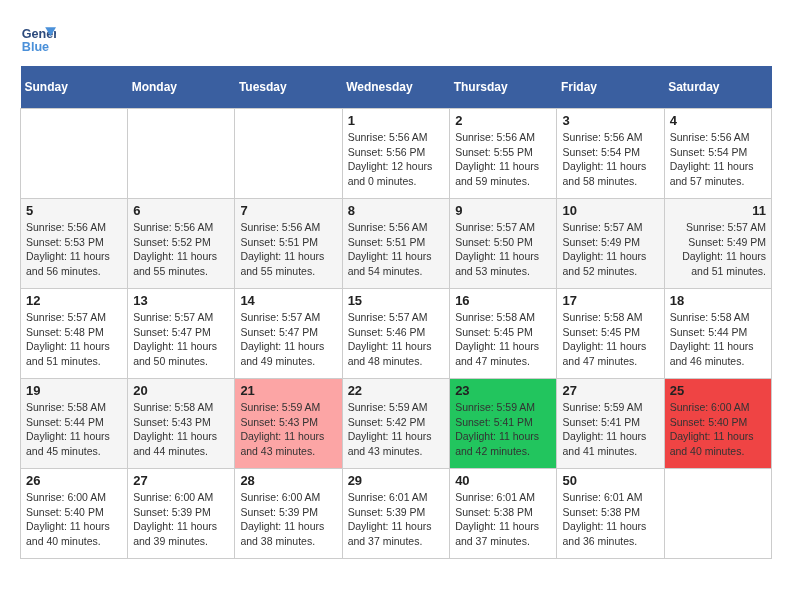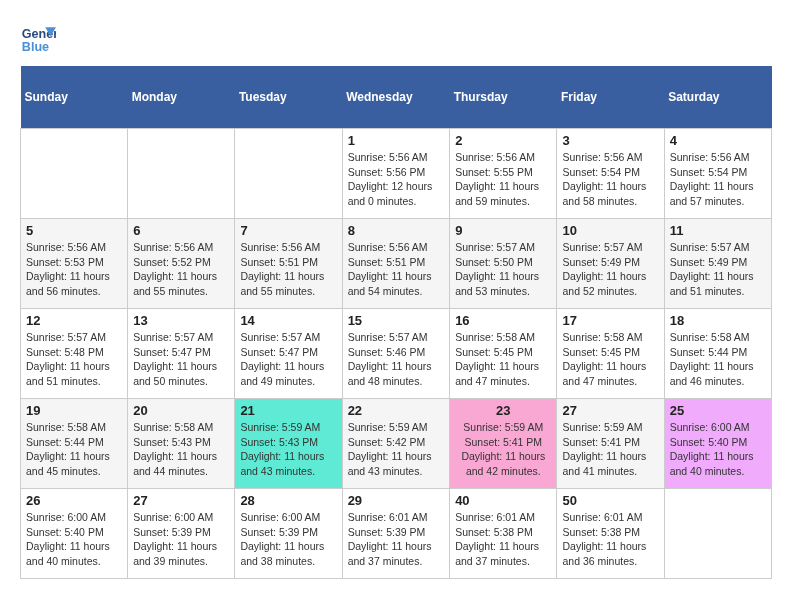--- a/index.html
+++ b/index.html
@@ -39,21 +39,21 @@
       color: #444;
     }
     .calendar {
       width: 100%;
       border-collapse: collapse;
       font-size: 11px;
     }
     .calendar th {
       background: #3a5fa0;
       color: #fff;
-      padding: 24px 4px;
+      padding: 14px 4px;
       text-align: left;
       font-size: 12px;
       font-weight: bold;
       margin-left: 20px;
     }
     .calendar td {
       border: 1px solid #ccc;
       vertical-align: top;
       padding: 4px 5px;
       width: 108px;
@@ -152,21 +152,21 @@
           <div class="day-info">Sunrise: 5:56 AM<br>Sunset: 5:51 PM<br>Daylight: 11 hours<br>and 54 minutes.</div>
         </td>
         <td style="background: rgb(245, 245, 245);">
           <span class="day-num">9</span>
           <div class="day-info">Sunrise: 5:57 AM<br>Sunset: 5:50 PM<br>Daylight: 11 hours<br>and 53 minutes.</div>
         </td>
         <td style="background: rgb(245, 245, 245);">
           <span class="day-num">10</span>
           <div class="day-info">Sunrise: 5:57 AM<br>Sunset: 5:49 PM<br>Daylight: 11 hours<br>and 52 minutes.</div>
         </td>
-        <td style="background: rgb(245, 245, 245);">
+        <td style="background: rgb(245, 245, 245); text-align: right;">
           <span class="day-num">11</span>
           <div class="day-info">Sunrise: 5:57 AM<br>Sunset: 5:49 PM<br>Daylight: 11 hours<br>and 51 minutes.</div>
         </td>
       </tr>
       <tr>
         <td>
           <span class="day-num">12</span>
           <div class="day-info">Sunrise: 5:57 AM<br>Sunset: 5:48 PM<br>Daylight: 11 hours<br>and 51 minutes.</div>
         </td>
         <td>
@@ -196,37 +196,37 @@
       </tr>
       <tr style="background: rgb(245, 245, 245); padding-left: 26px;">
         <td style="background: rgb(245, 245, 245);">
           <span class="day-num">19</span>
           <div class="day-info">Sunrise: 5:58 AM<br>Sunset: 5:44 PM<br>Daylight: 11 hours<br>and 45 minutes.</div>
         </td>
         <td style="background: rgb(245, 245, 245);">
           <span class="day-num">20</span>
           <div class="day-info">Sunrise: 5:58 AM<br>Sunset: 5:43 PM<br>Daylight: 11 hours<br>and 44 minutes.</div>
         </td>
-        <td style="background: #5eead4;">
+        <td style="background: #fca5a5;">
           <span class="day-num">21</span>
           <div class="day-info">Sunrise: 5:59 AM<br>Sunset: 5:43 PM<br>Daylight: 11 hours<br>and 43 minutes.</div>
         </td>
         <td style="background: rgb(245, 245, 245);">
           <span class="day-num">22</span>
           <div class="day-info">Sunrise: 5:59 AM<br>Sunset: 5:42 PM<br>Daylight: 11 hours<br>and 43 minutes.</div>
         </td>
-        <td style="background: #f9a8d4; text-align: center;">
+        <td style="background: #22c55e;">
           <span class="day-num">23</span>
           <div class="day-info">Sunrise: 5:59 AM<br>Sunset: 5:41 PM<br>Daylight: 11 hours<br>and 42 minutes.</div>
         </td>
         <td style="background: rgb(245, 245, 245);">
           <span class="day-num">27</span>
           <div class="day-info">Sunrise: 5:59 AM<br>Sunset: 5:41 PM<br>Daylight: 11 hours<br>and 41 minutes.</div>
         </td>
-        <td style="background: #f0abfc;">
+        <td style="background: #ef4444;">
           <span class="day-num">25</span>
           <div class="day-info">Sunrise: 6:00 AM<br>Sunset: 5:40 PM<br>Daylight: 11 hours<br>and 40 minutes.</div>
         </td>
       </tr>
       <tr>
         <td>
           <span class="day-num">26</span>
           <div class="day-info">Sunrise: 6:00 AM<br>Sunset: 5:40 PM<br>Daylight: 11 hours<br>and 40 minutes.</div>
         </td>
         <td>

